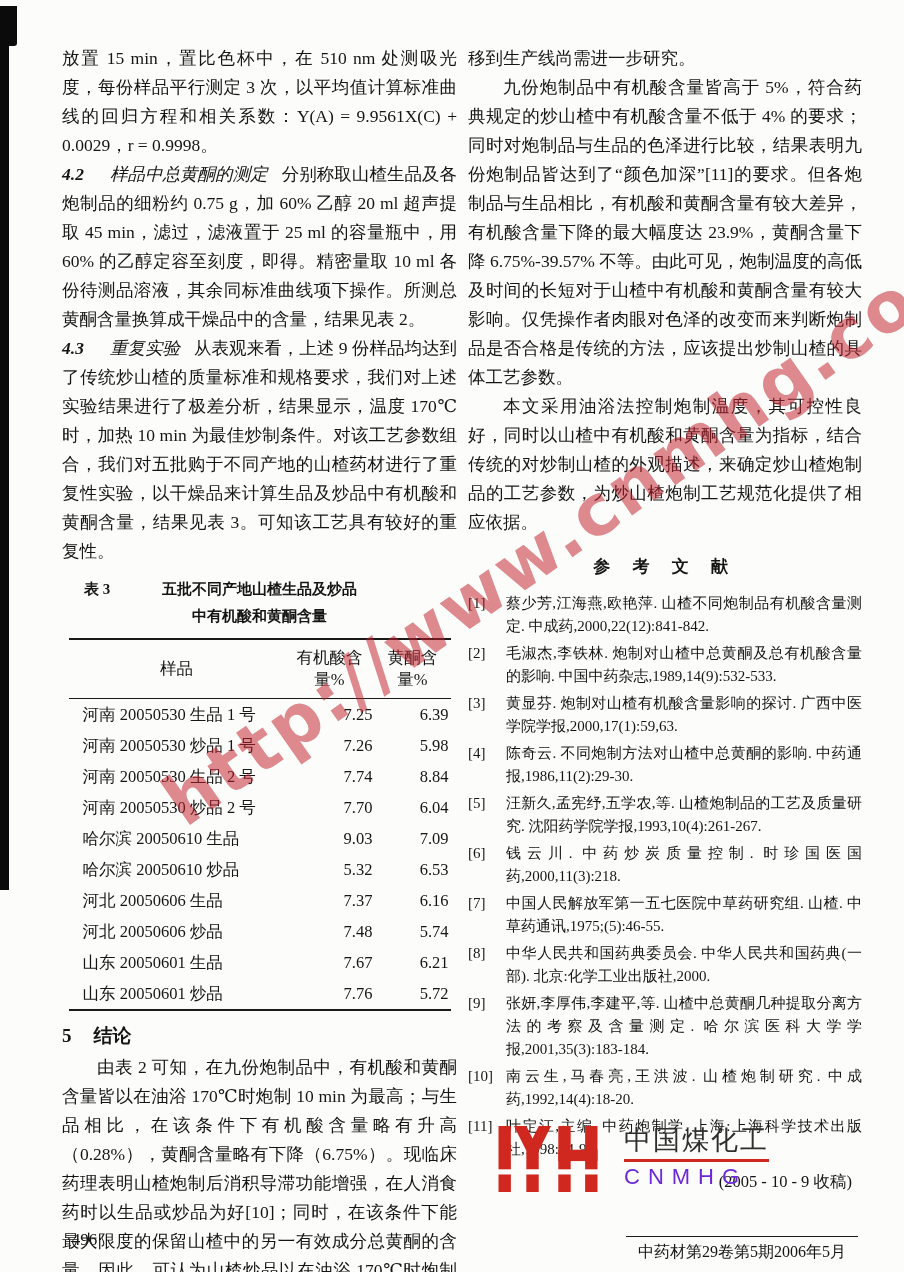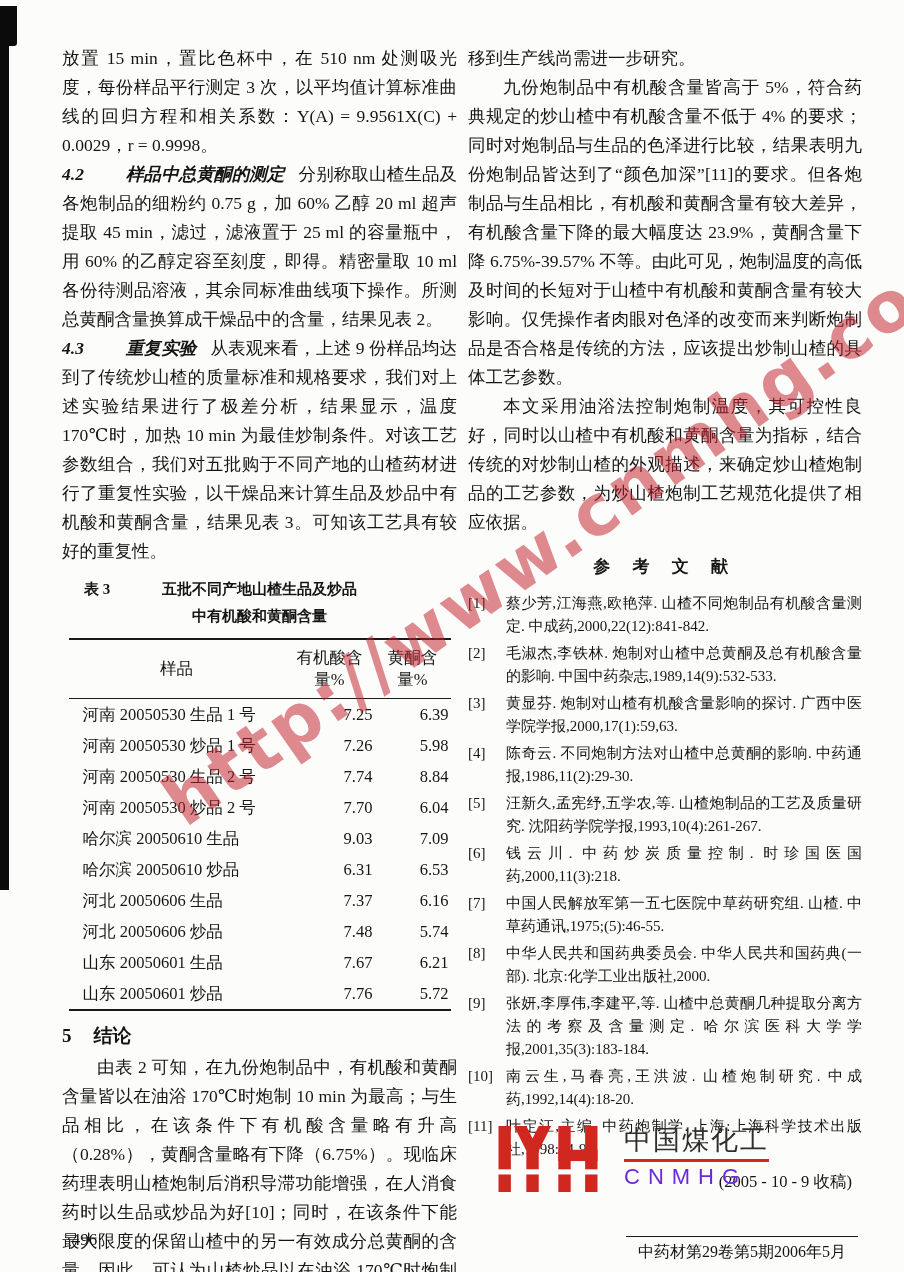--- a/index.html
+++ b/index.html
@@ -18,21 +18,21 @@
     font-size:70px;letter-spacing:3px;color:rgba(192,30,42,0.52);white-space:nowrap;
     pointer-events:none;z-index:5;
   }
   
   .col{position:absolute;top:44px;}
   .col-left{left:62px;width:395px;}
   .col-right{left:468px;width:394px;}
   .body-p{margin:0;font-size:17.5px;line-height:29px;text-align:justify;}
   .indent{text-indent:2em;}
   .sec-num{font-weight:700;font-style:italic;margin-right:26px;}
-  .sec-title{font-weight:700;font-style:italic;margin-right:14px;margin-left:16px;}
+  .sec-title{font-weight:400;font-style:italic;margin-right:14px;}
   
   .tbl-caption{margin-top:10px;font-weight:700;font-size:15px;line-height:27px;}
   .cap-row1{position:relative;text-align:center;}
   .tbl-label{position:absolute;left:22px;top:0;font-weight:700;}
   .cap2{text-align:center;}
   table.tbl{
     width:382px;margin:8px auto 0 auto;border-collapse:collapse;
     font-size:16.5px;border-top:2.5px solid #1a1a1a;border-bottom:2.5px solid #1a1a1a;
   }
   table.tbl th{font-weight:400;padding:7px 2px;border-bottom:1.5px solid #1a1a1a;text-align:center;}
@@ -117,21 +117,21 @@
             <td>7.70</td>
             <td>6.04</td>
           </tr>
           <tr>
             <td>哈尔滨 20050610 生品</td>
             <td>9.03</td>
             <td>7.09</td>
           </tr>
           <tr>
             <td>哈尔滨 20050610 炒品</td>
-            <td>6.31</td>
+            <td>5.32</td>
             <td>6.53</td>
           </tr>
           <tr>
             <td>河北 20050606 生品</td>
             <td>7.37</td>
             <td>6.16</td>
           </tr>
           <tr>
             <td>河北 20050606 炒品</td>
             <td>7.48</td>

